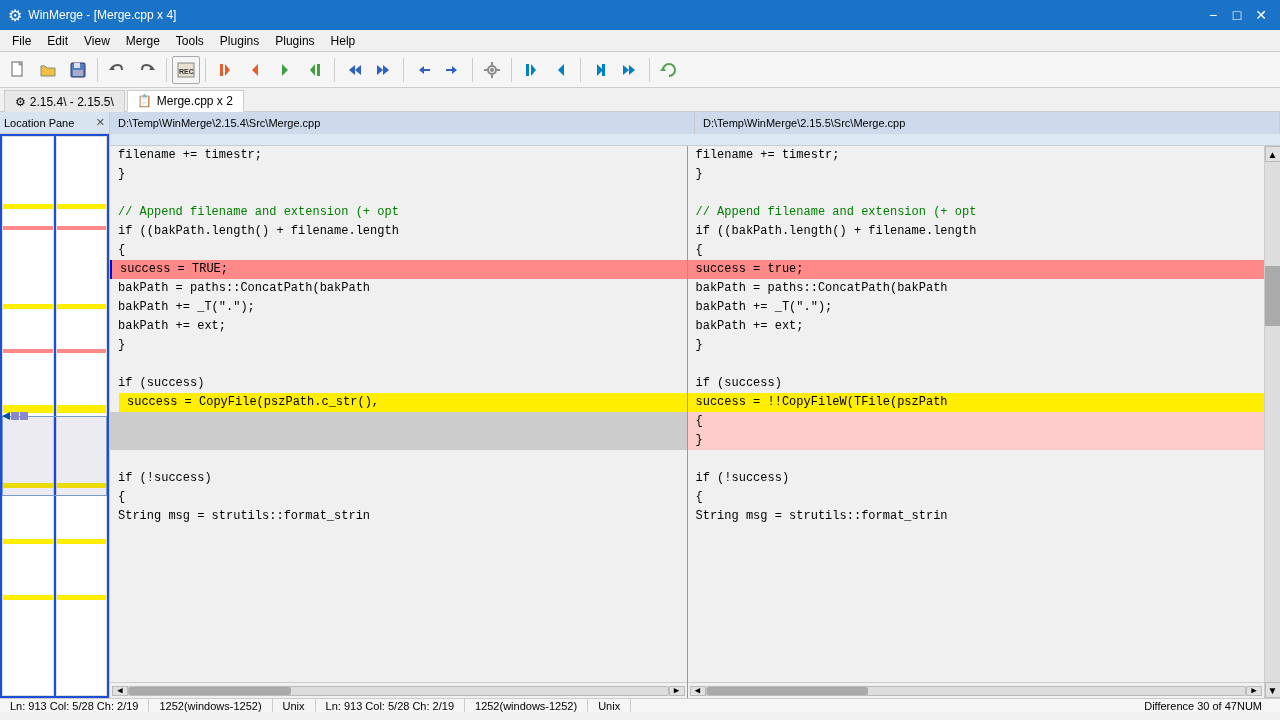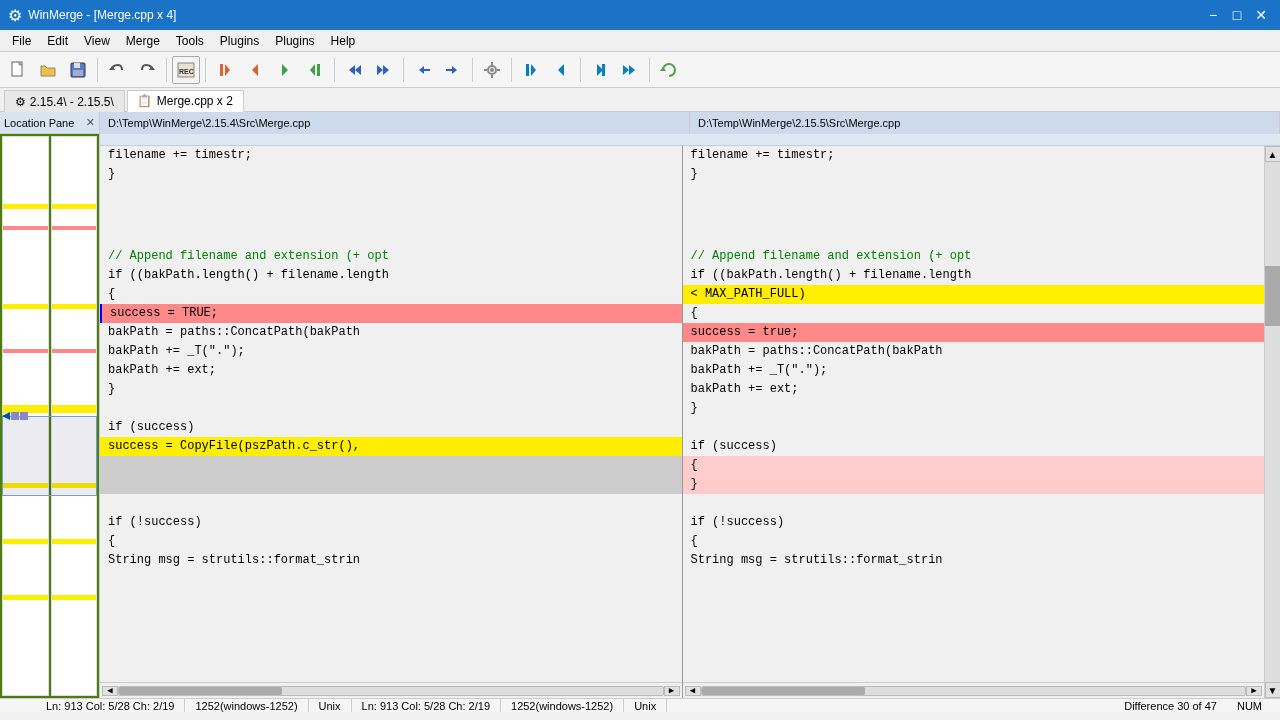--- a/index.html
+++ b/index.html
@@ -90,22 +90,22 @@
     
     
     #main-area {
       display: flex;
       height: calc(720px - 30px - 22px - 36px - 24px - 22px);
       
     }
     
     
     #location-pane {
-      width: 100px;
-      background: #4d7c0f;
+      width: 110px;
+      background: #1d4ed8;
       border-right: 1px solid #ccc;
       display: flex;
       flex-direction: column;
     }
     #location-pane-header {
       height: 22px;
       background: #d8e4f0;
       border-bottom: 1px solid #ccc;
       display: flex;
       align-items: center;
@@ -202,21 +202,21 @@
       display: flex;
       align-items: center;
       padding-left: 4px;
       white-space: nowrap;
       line-height: 19px;
     }
     .code-line.diff-yellow { background: #ffee00; }
     .code-line.diff-red { background: #ff8888; }
     .code-line.diff-light-red { background: #ffcccc; }
     .code-line.diff-gray { background: #cccccc; }
-    .cm { color: #008000; margin-top: 44px; }
+    .cm { color: #008000; }
     
     
     .code-scrollbar-x {
       height: 16px;
       background: #f0f0f0;
       border-top: 1px solid #ccc;
       display: flex;
       align-items: center;
       padding: 0 2px;
     }
@@ -245,21 +245,20 @@
     }
     
     
     #statusbar {
       height: 14px;
       background: #f5f5f5;
       border-top: 1px solid #ccc;
       display: flex;
       align-items: center;
       font-size: 11px;
-      padding-left: 36px;
     }
     .status-section {
       padding: 0 10px;
       border-right: 1px solid #ccc;
       height: 100%;
       display: flex;
       align-items: center;
     }
     .status-section:last-child { border-right: none; }
     #diff-indicator {
@@ -533,21 +532,21 @@
             <div class="code-line cm" style="color: rgb(0, 128, 0); padding-left: 8px;">    // Append filename and extension (+ opt</div>
             <div class="code-line" style="padding-left: 8px;">    if ((bakPath.length() + filename.length</div>
             <div class="code-line" style="padding-left: 8px;">    {</div>
             <div class="code-line diff-red" style="background: rgb(255, 136, 136); padding-left: 8px; border-left: 2px solid rgb(0, 0, 255);">        success = TRUE;</div>
             <div class="code-line" style="padding-left: 8px;">        bakPath = paths::ConcatPath(bakPath</div>
             <div class="code-line" style="padding-left: 8px;">        bakPath += _T(".");</div>
             <div class="code-line" style="padding-left: 8px;">        bakPath += ext;</div>
             <div class="code-line" style="padding-left: 8px;">    }</div>
             <div class="code-line" style="padding-left: 8px;">&nbsp;</div>
             <div class="code-line" style="padding-left: 8px;">    if (success)</div>
-            <div class="code-line diff-yellow" style="background: rgb(255, 238, 0); padding-left: 8px;">        success = CopyFile(pszPath.c_str(),</div>
+            <div class="code-line diff-yellow" style="background: rgb(255, 238, 0); padding-left: 8px; margin-left: 9px;">        success = CopyFile(pszPath.c_str(),</div>
             <div class="code-line diff-gray" style="background: rgb(204, 204, 204); padding-left: 8px;">&nbsp;</div>
             <div class="code-line diff-gray" style="background: rgb(204, 204, 204); padding-left: 8px;">&nbsp;</div>
             <div class="code-line" style="padding-left: 8px;">&nbsp;</div>
             <div class="code-line" style="padding-left: 8px;">    if (!success)</div>
             <div class="code-line" style="padding-left: 8px;">    {</div>
             <div class="code-line" style="padding-left: 8px;">        String msg = strutils::format_strin</div>
           </div>
         <div class="code-scrollbar-x">
           <div class="sb-arrow">◀</div>
           <div class="sb-track">
@@ -558,29 +557,29 @@
       </div>
 
       <div class="code-pane" style="flex:1;">
         <div class="code-content" id="right-lines">
 
         <div class="code-line" style="padding-left: 8px;">        filename += timestr;</div>
             <div class="code-line" style="padding-left: 8px;">    }</div>
             <div class="code-line" style="padding-left: 8px;">&nbsp;</div>
             <div class="code-line cm" style="color: rgb(0, 128, 0); padding-left: 8px;">    // Append filename and extension (+ opt</div>
             <div class="code-line" style="padding-left: 8px;">    if ((bakPath.length() + filename.length</div>
-            <div class="code-line diff-yellow" style="background: rgb(255, 238, 0); padding-left: 8px;">            &lt; MAX_PATH_FULL)</div>
             <div class="code-line" style="padding-left: 8px;">    {</div>
             <div class="code-line diff-red" style="background: rgb(255, 136, 136); padding-left: 8px;">        success = true;</div>
             <div class="code-line" style="padding-left: 8px;">        bakPath = paths::ConcatPath(bakPath</div>
             <div class="code-line" style="padding-left: 8px;">        bakPath += _T(".");</div>
             <div class="code-line" style="padding-left: 8px;">        bakPath += ext;</div>
             <div class="code-line" style="padding-left: 8px;">    }</div>
             <div class="code-line" style="padding-left: 8px;">&nbsp;</div>
             <div class="code-line" style="padding-left: 8px;">    if (success)</div>
+            <div class="code-line diff-yellow" style="background: rgb(255, 238, 0); padding-left: 8px;">        success = !!CopyFileW(TFile(pszPath</div>
             <div class="code-line diff-light-red" style="background: rgb(255, 204, 204); padding-left: 8px;">        {</div>
             <div class="code-line diff-light-red" style="background: rgb(255, 204, 204); padding-left: 8px;">        }</div>
             <div class="code-line" style="padding-left: 8px;">&nbsp;</div>
             <div class="code-line" style="padding-left: 8px;">    if (!success)</div>
             <div class="code-line" style="padding-left: 8px;">    {</div>
             <div class="code-line" style="padding-left: 8px;">        String msg = strutils::format_strin</div>
           </div>
         <div class="code-scrollbar-x">
           <div class="sb-arrow">◀</div>
           <div class="sb-track">
@@ -613,17 +612,17 @@
   </div>
   <div class="status-section">
     <span>Ln: 913  Col: 5/28  Ch: 2/19</span>
   </div>
   <div class="status-section">
     <span>1252(windows-1252)</span>
   </div>
   <div class="status-section">
     <span>Unix</span>
   </div>
-  <div id="diff-indicator" style="margin-left:auto; display:flex; align-items:center; gap:20px;">
+  <div id="diff-indicator" style="margin-left:auto; display:flex; align-items:center; ">
     <span>Difference 30 of 47</span>
     <span style="margin-right:8px;">NUM</span>
   </div>
 </div>
 
 </body></html>

